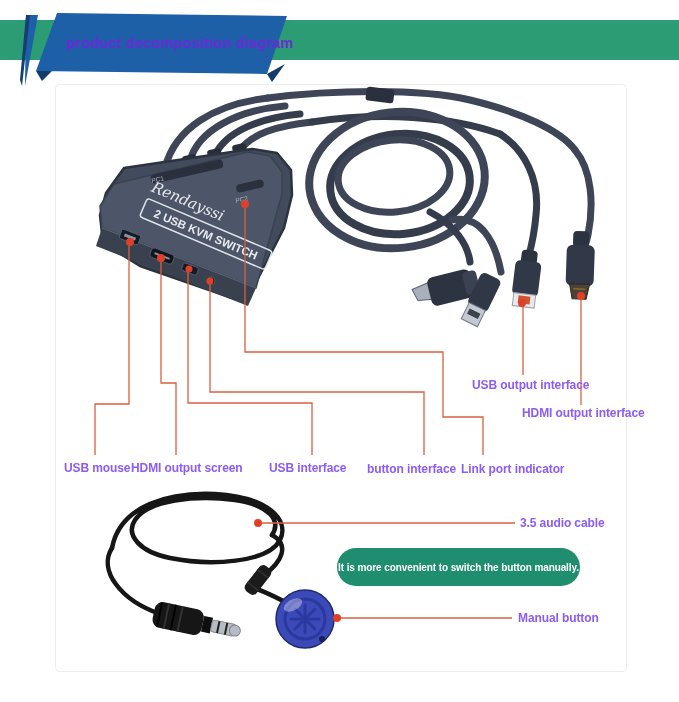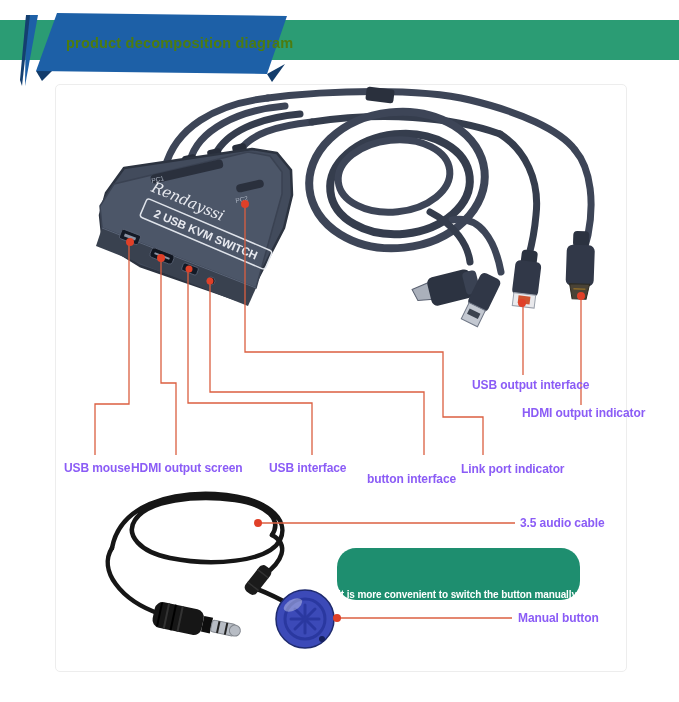--- a/index.html
+++ b/index.html
@@ -3,24 +3,24 @@
 <meta charset="utf-8">
 <style>
   html,body{margin:0;padding:0;background:#ffffff;}
   #stage{position:relative;width:679px;height:702px;background:#fff;overflow:hidden;
          font-family:"Liberation Sans",sans-serif;}
   #card{position:absolute;left:55px;top:84px;width:570px;height:586px;
         background:#ffffff;border:1px solid #ededed;border-radius:5px;z-index:0;}
   #art{position:absolute;left:0;top:0;z-index:1;}
   .callout{position:absolute;z-index:2;font-size:12px;font-weight:600;color:#8b5cf6;
            white-space:nowrap;letter-spacing:-0.1px;}
-  #banner-title{position:absolute;left:66px;top:35px;z-index:3;color:#4d7c0f;
+  #banner-title{position:absolute;left:66px;top:35px;z-index:3;color:#6d28d9;
                 font-size:14.5px;font-weight:bold;letter-spacing:0.2px;white-space:nowrap;}
-  #note-pill{position:absolute;left:337px;top:548px;width:243px;height:52px;z-index:2;
-             background:#1e8e6f;border-radius:19px;display:flex;align-items:flex-end;
+  #note-pill{position:absolute;left:337px;top:548px;width:243px;height:38px;z-index:2;
+             background:#1e8e6f;border-radius:19px;display:flex;align-items:center;
              justify-content:center;}
   #note-pill span{color:#ffffff;font-size:10px;font-weight:600;letter-spacing:-0.1px;}
 </style>
 </head>
 <body>
 
 <div id="stage">
 
   <div id="card"></div>
 
@@ -173,25 +173,25 @@
       <circle cx="522" cy="303" r="4"></circle>
       <circle cx="581" cy="296" r="4"></circle>
       <circle cx="258" cy="523" r="4"></circle>
       <circle cx="337" cy="618" r="4"></circle>
     </g>
   </svg>
 
   <div id="banner-title">product decomposition diagram</div>
 
   <div class="callout" style="left:472px;top:378px">USB output interface</div>
-  <div class="callout" style="left:522px;top:406px">HDMI output indicator</div>
+  <div class="callout" style="left:522px;top:406px">HDMI output interface</div>
   <div class="callout" style="left:64px;top:461px">USB mouse</div>
   <div class="callout" style="left:131px;top:461px">HDMI output screen</div>
   <div class="callout" style="left:269px;top:461px">USB interface</div>
-  <div class="callout" style="left:367px;top:472px">button interface</div>
+  <div class="callout" style="left:367px;top:462px">button interface</div>
   <div class="callout" style="left:461px;top:462px">Link port indicator</div>
   <div class="callout" style="left:520px;top:516px">3.5 audio cable</div>
   <div class="callout" style="left:518px;top:611px">Manual button</div>
 
   <div id="note-pill">
     <span>It is more convenient to switch the button manually.</span>
   </div>
 
 </div>
 

